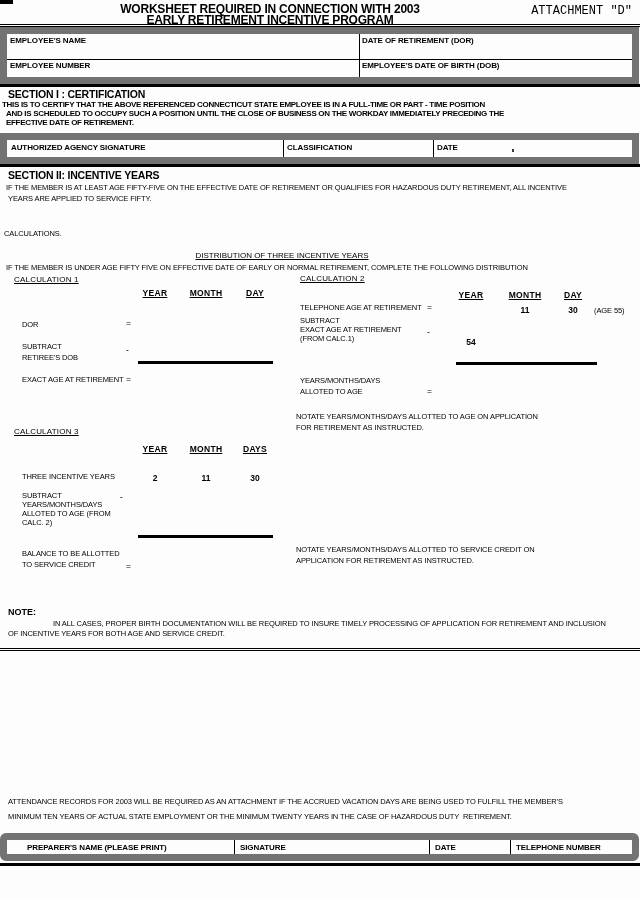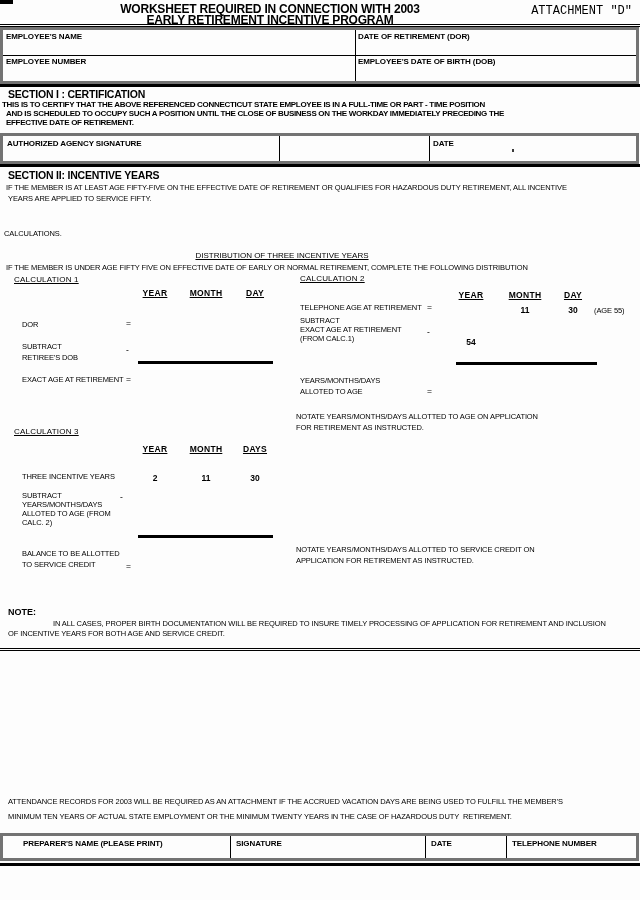--- a/index.html
+++ b/index.html
@@ -24,21 +24,21 @@
   .calc-hdg { font-size:8px; text-decoration:underline; letter-spacing:0.2px; }
   .op { font-size:8.5px; }
   .note-hdg { font-size:9px; font-weight:bold; }
   .dist { width:564px; text-align:center; font-size:8px; text-decoration:underline; }
 
   
   .dline { border-top:1px solid #000; border-bottom:1px solid #000; height:3px; }
   .thick { background:#000; height:3px; }
   .sumline { background:#000; height:3px; }
   .vline { position:absolute; top:0; width:1px; height:100%; background:#000; }
-  .box { position:absolute; border:3px solid #737373; }
+  .box { position:absolute; border:7px solid #737373; }
   .dot { position:absolute; width:2px; height:3px; background:#3a3a3a; }
   .corner { position:absolute; left:0; top:0; width:13px; height:4px; background:#000; }
 
   
   .title1 { top:2px; } .title2 { top:13px; }
   .attach-pos { right:8px; top:4px; }
   .hdr-line { left:0; top:24px; width:640px; }
 
   
   .emp-box { left:0; top:27px; width:639px; height:57px; }
@@ -134,21 +134,21 @@
   .note-hdg-pos { left:8px; top:607px; }
   .note-l1 { left:8px; top:619px;padding-left:45px; }
   .note-l2 { left:8px; top:629px; }
   .note-dline { left:0; top:648px; width:640px; }
 
   
   .att-l1 { left:8px; top:797px; }
   .att-l2 { left:8px; top:812px; }
 
   
-  .prep-box { left:0; top:833px; width:639px; height:28px; }
+  .prep-box { left:0; top:833px; width:639px; height:28px;border-radius:6px; }
   .prep-div1 { left:227px; } .prep-div2 { left:422px; } .prep-div3 { left:503px; }
   .prep-a { left:0; top:0; width:227px; height:26px; }
   .prep-b { left:227px; top:0; width:195px; height:26px; }
   .prep-c { left:422px; top:0; width:81px; height:26px; }
   .prep-d { left:503px; top:0; width:135px; height:26px; }
   .prep-pad { padding:3px 0 0 6px; }
   .prep-pad-name { padding:3px 0 0 20px; }
   .prep-thick { left:0; top:863px; width:640px; }
 </style>
 </head>
@@ -181,20 +181,23 @@
   <div class="abs thick emp-thick"></div>
 
   <div class="abs hdg s1-hdg" data-bind="section1.heading">SECTION I : CERTIFICATION</div>
   <div class="abs btxt s1-l0" data-bind="section1.lines.0">THIS IS TO CERTIFY THAT THE ABOVE REFERENCED CONNECTICUT STATE EMPLOYEE IS IN A FULL-TIME OR PART - TIME POSITION</div>
   <div class="abs btxt s1-l1" data-bind="section1.lines.1">AND IS SCHEDULED TO OCCUPY SUCH A POSITION UNTIL THE CLOSE OF BUSINESS ON THE WORKDAY IMMEDIATELY PRECEDING THE</div>
   <div class="abs btxt s1-l2" data-bind="section1.lines.2">EFFECTIVE DATE OF RETIREMENT.</div>
 
   <div class="box sig-box">
     <div class="in sig-a">
       <div class="lbl sig-pad" data-bind="section1.signature_label">AUTHORIZED AGENCY SIGNATURE</div>
+    </div>
+    <div class="in sig-b">
+      <div class="lbl sig-pad" data-bind="section1.classification_label">CLASSIFICATION</div>
     </div>
     <div class="in sig-c">
       <div class="lbl sig-pad" data-bind="section1.date_label">DATE</div>
     </div>
     <div class="vline sig-div1"></div>
     <div class="vline sig-div2"></div>
   </div>
   <div class="dot sig-dot"></div>
   <div class="abs thick sig-thick"></div>
 

